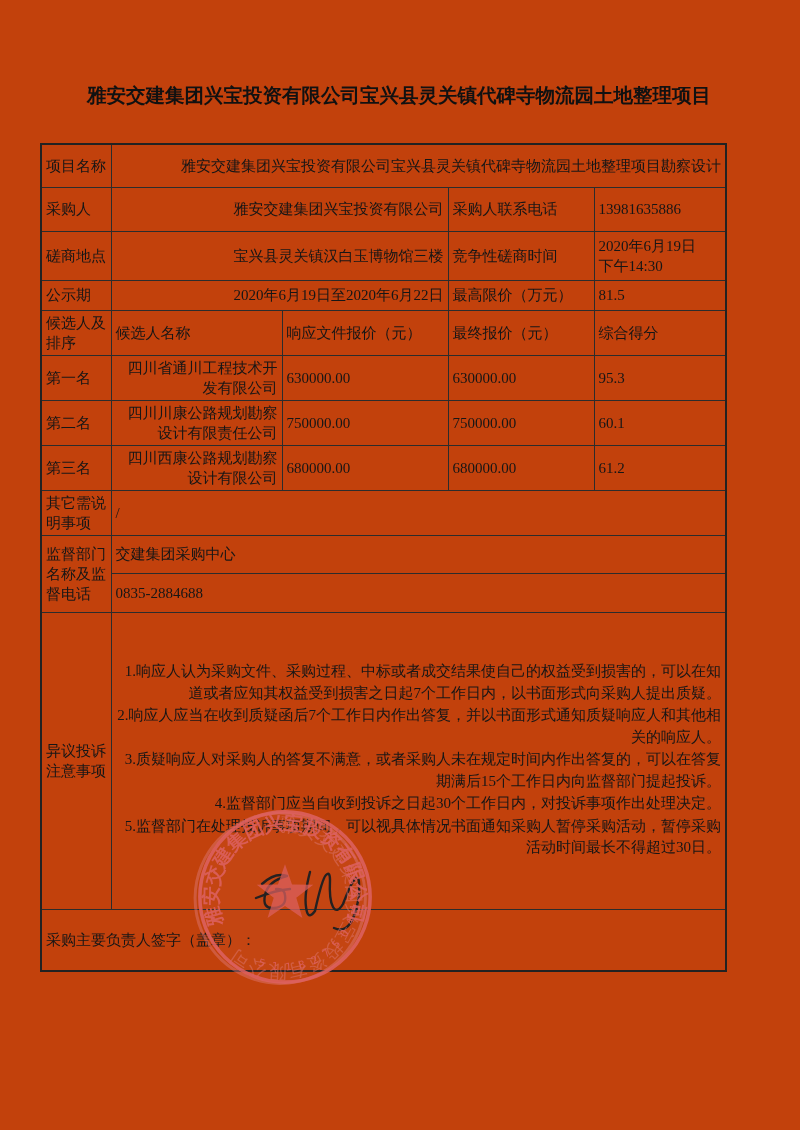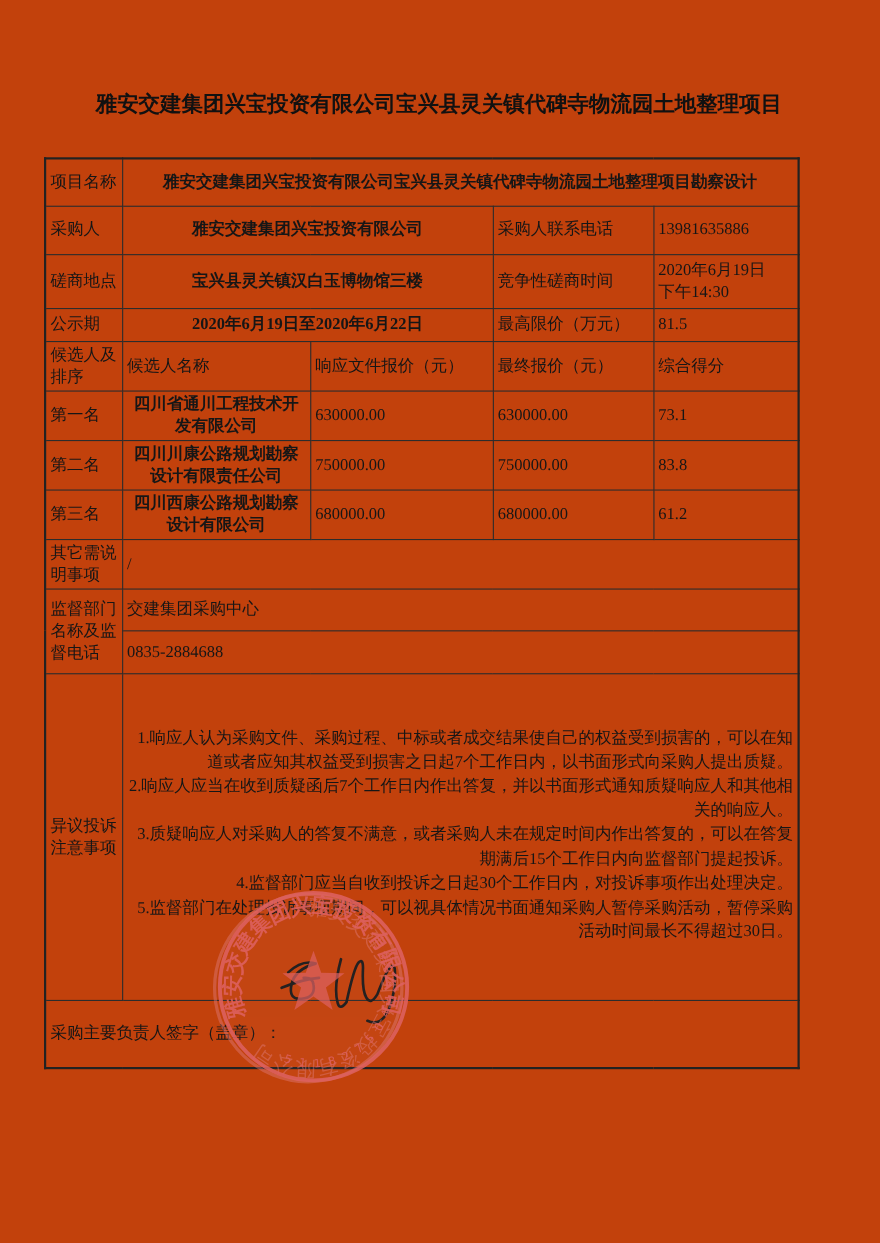--- a/index.html
+++ b/index.html
@@ -8,21 +8,21 @@
   .page{position:relative;width:800px;height:1130px;background:#c2410c;overflow:hidden;padding-left:31px;}
   .title{position:absolute;left:57px;top:83px;width:684px;text-align:center;
          font-size:19.5px;font-weight:bold;line-height:26px;color:#111;}
   table.doc{position:absolute;left:40px;top:143px;border-collapse:collapse;table-layout:fixed;
             width:685px;font-size:15px;color:#161616;}
   table.doc td{border:1.7px solid #2c2c2c;padding:2px 4px;vertical-align:middle;
                line-height:20px;overflow:hidden;}
   table.doc{border:2.2px solid #222;}
   .lab{padding:2px 3px;}
   .c{text-align:left;}
-  .l{text-align:center;padding-left:7px;font-weight:bold;}
+  .l{text-align:right;padding-left:7px;}
   .top{vertical-align:top;}
   .obj-items{padding:2px 4px;text-align:right;}
   .obj-items div{margin:0 0 1px 0;line-height:21.5px;}
   .sign-cell{padding-left:8px;}
   .seal{position:absolute;left:186px;top:798px;width:198px;height:198px;pointer-events:none;}
   .signature{position:absolute;left:248px;top:858px;width:140px;height:78px;pointer-events:none;}
 </style>
 </head>
 <body>
 
@@ -77,29 +77,29 @@
       <td class="c">响应文件报价（元）</td>
       <td class="c">最终报价（元）</td>
       <td class="c">综合得分</td>
     </tr>
 
     <tr style="height:39px">
       <td class="lab">第一名</td>
       <td class="l">四川省通川工程技术开发有限公司</td>
       <td class="c">630000.00</td>
       <td class="c">630000.00</td>
-      <td class="c">73.1</td>
+      <td class="c">95.3</td>
     </tr>
 
     <tr style="height:39px">
       <td class="lab">第二名</td>
       <td class="l">四川川康公路规划勘察设计有限责任公司</td>
       <td class="c">750000.00</td>
       <td class="c">750000.00</td>
-      <td class="c">83.8</td>
+      <td class="c">60.1</td>
     </tr>
 
     <tr style="height:39px">
       <td class="lab">第三名</td>
       <td class="l">四川西康公路规划勘察设计有限公司</td>
       <td class="c">680000.00</td>
       <td class="c">680000.00</td>
       <td class="c">61.2</td>
     </tr>
 

